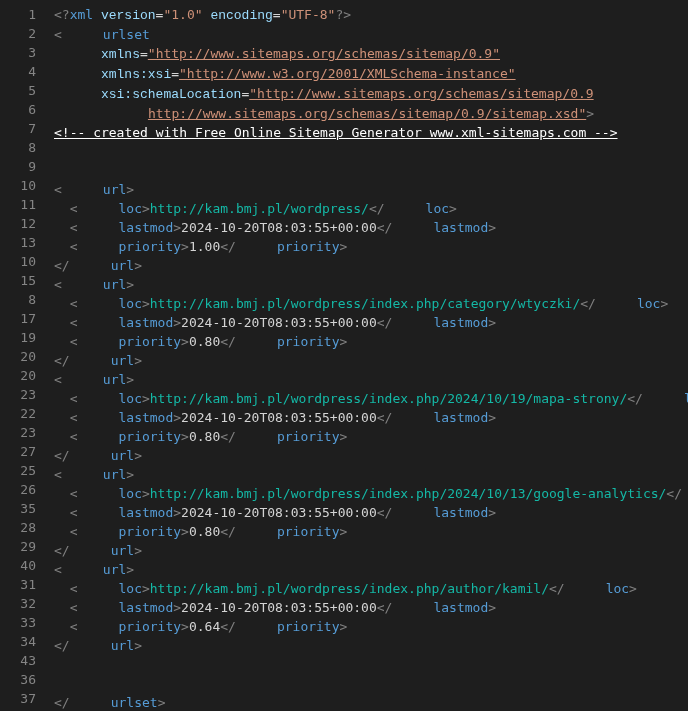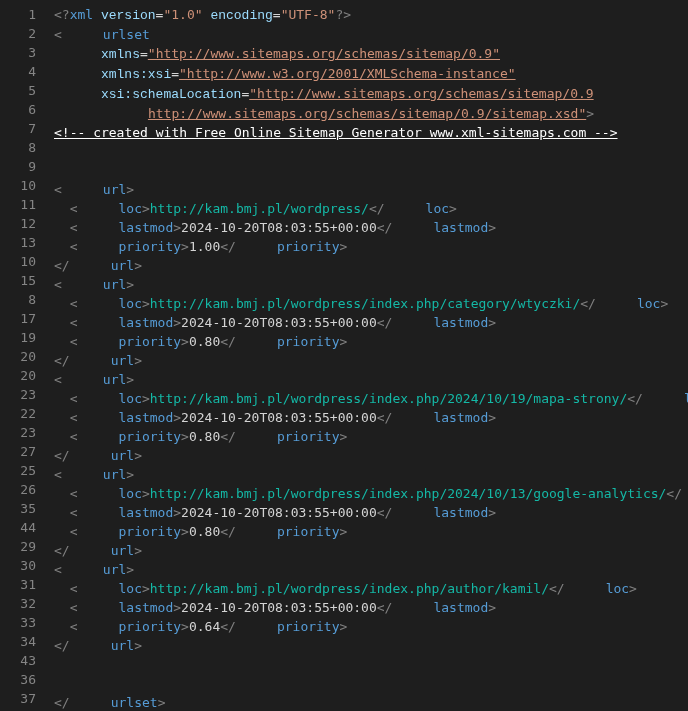--- a/index.html
+++ b/index.html
@@ -72,23 +72,23 @@
       <span class="ln">19</span>
       <span class="ln">20</span>
       <span class="ln">20</span>
       <span class="ln">23</span>
       <span class="ln">22</span>
       <span class="ln">23</span>
       <span class="ln">27</span>
       <span class="ln">25</span>
       <span class="ln">26</span>
       <span class="ln">35</span>
-      <span class="ln">44</span>
+      <span class="ln">28</span>
       <span class="ln">29</span>
-      <span class="ln">30</span>
+      <span class="ln">40</span>
       <span class="ln">31</span>
       <span class="ln">32</span>
       <span class="ln">33</span>
       <span class="ln">34</span>
       <span class="ln">43</span>
       <span class="ln">36</span>
       <span class="ln">37</span>
     </div>
   <div class="code" id="code"><span class="line"><span class="punct">&lt;?</span><span class="pi">xml</span><span class="txt"> </span><span class="attr">version</span><span class="txt">=</span><span class="str">"1.0"</span><span class="txt"> </span><span class="attr">encoding</span><span class="txt">=</span><span class="str">"UTF-8"</span><span class="punct">?&gt;</span></span><span class="line"><span class="punct">&lt;</span><span class="tag">urlset</span></span><span class="line"><span class="txt">      </span><span class="attr">xmlns</span><span class="txt">=</span><span class="url">"http://www.sitemaps.org/schemas/sitemap/0.9"</span></span><span class="line"><span class="txt">      </span><span class="attr">xmlns:xsi</span><span class="txt">=</span><span class="url">"http://www.w3.org/2001/XMLSchema-instance"</span></span><span class="line"><span class="txt">      </span><span class="attr">xsi:schemaLocation</span><span class="txt">=</span><span class="url">"http://www.sitemaps.org/schemas/sitemap/0.9</span></span><span class="line"><span class="txt">            </span><span class="url">http://www.sitemaps.org/schemas/sitemap/0.9/sitemap.xsd"</span><span class="punct">&gt;</span></span><span class="line"><span class="comment">&lt;!-- created with Free Online Sitemap Generator www.xml-sitemaps.com --&gt;</span></span><span class="line"></span><span class="line"></span><span class="line"><span class="punct">&lt;</span><span class="tag">url</span><span class="punct">&gt;</span></span><span class="line"><span class="txt">  </span><span class="punct">&lt;</span><span class="tag">loc</span><span class="punct">&gt;</span><span class="loc-url">http://kam.bmj.pl/wordpress/</span><span class="punct">&lt;/</span><span class="tag">loc</span><span class="punct">&gt;</span></span><span class="line"><span class="txt">  </span><span class="punct">&lt;</span><span class="tag">lastmod</span><span class="punct">&gt;</span><span class="txt">2024-10-20T08:03:55+00:00</span><span class="punct">&lt;/</span><span class="tag">lastmod</span><span class="punct">&gt;</span></span><span class="line"><span class="txt">  </span><span class="punct">&lt;</span><span class="tag">priority</span><span class="punct">&gt;</span><span class="txt">1.00</span><span class="punct">&lt;/</span><span class="tag">priority</span><span class="punct">&gt;</span></span><span class="line"><span class="punct">&lt;/</span><span class="tag">url</span><span class="punct">&gt;</span></span><span class="line"><span class="punct">&lt;</span><span class="tag">url</span><span class="punct">&gt;</span></span><span class="line"><span class="txt">  </span><span class="punct">&lt;</span><span class="tag">loc</span><span class="punct">&gt;</span><span class="loc-url">http://kam.bmj.pl/wordpress/index.php/category/wtyczki/</span><span class="punct">&lt;/</span><span class="tag">loc</span><span class="punct">&gt;</span></span><span class="line"><span class="txt">  </span><span class="punct">&lt;</span><span class="tag">lastmod</span><span class="punct">&gt;</span><span class="txt">2024-10-20T08:03:55+00:00</span><span class="punct">&lt;/</span><span class="tag">lastmod</span><span class="punct">&gt;</span></span><span class="line"><span class="txt">  </span><span class="punct">&lt;</span><span class="tag">priority</span><span class="punct">&gt;</span><span class="txt">0.80</span><span class="punct">&lt;/</span><span class="tag">priority</span><span class="punct">&gt;</span></span><span class="line"><span class="punct">&lt;/</span><span class="tag">url</span><span class="punct">&gt;</span></span><span class="line"><span class="punct">&lt;</span><span class="tag">url</span><span class="punct">&gt;</span></span><span class="line"><span class="txt">  </span><span class="punct">&lt;</span><span class="tag">loc</span><span class="punct">&gt;</span><span class="loc-url">http://kam.bmj.pl/wordpress/index.php/2024/10/19/mapa-strony/</span><span class="punct">&lt;/</span><span class="tag">loc</span><span class="punct">&gt;</span></span><span class="line"><span class="txt">  </span><span class="punct">&lt;</span><span class="tag">lastmod</span><span class="punct">&gt;</span><span class="txt">2024-10-20T08:03:55+00:00</span><span class="punct">&lt;/</span><span class="tag">lastmod</span><span class="punct">&gt;</span></span><span class="line"><span class="txt">  </span><span class="punct">&lt;</span><span class="tag">priority</span><span class="punct">&gt;</span><span class="txt">0.80</span><span class="punct">&lt;/</span><span class="tag">priority</span><span class="punct">&gt;</span></span><span class="line"><span class="punct">&lt;/</span><span class="tag">url</span><span class="punct">&gt;</span></span><span class="line"><span class="punct">&lt;</span><span class="tag">url</span><span class="punct">&gt;</span></span><span class="line"><span class="txt">  </span><span class="punct">&lt;</span><span class="tag">loc</span><span class="punct">&gt;</span><span class="loc-url">http://kam.bmj.pl/wordpress/index.php/2024/10/13/google-analytics/</span><span class="punct">&lt;/</span><span class="tag">loc</span><span class="punct">&gt;</span></span><span class="line"><span class="txt">  </span><span class="punct">&lt;</span><span class="tag">lastmod</span><span class="punct">&gt;</span><span class="txt">2024-10-20T08:03:55+00:00</span><span class="punct">&lt;/</span><span class="tag">lastmod</span><span class="punct">&gt;</span></span><span class="line"><span class="txt">  </span><span class="punct">&lt;</span><span class="tag">priority</span><span class="punct">&gt;</span><span class="txt">0.80</span><span class="punct">&lt;/</span><span class="tag">priority</span><span class="punct">&gt;</span></span><span class="line"><span class="punct">&lt;/</span><span class="tag">url</span><span class="punct">&gt;</span></span><span class="line"><span class="punct">&lt;</span><span class="tag">url</span><span class="punct">&gt;</span></span><span class="line"><span class="txt">  </span><span class="punct">&lt;</span><span class="tag">loc</span><span class="punct">&gt;</span><span class="loc-url">http://kam.bmj.pl/wordpress/index.php/author/kamil/</span><span class="punct">&lt;/</span><span class="tag">loc</span><span class="punct">&gt;</span></span><span class="line"><span class="txt">  </span><span class="punct">&lt;</span><span class="tag">lastmod</span><span class="punct">&gt;</span><span class="txt">2024-10-20T08:03:55+00:00</span><span class="punct">&lt;/</span><span class="tag">lastmod</span><span class="punct">&gt;</span></span><span class="line"><span class="txt">  </span><span class="punct">&lt;</span><span class="tag">priority</span><span class="punct">&gt;</span><span class="txt">0.64</span><span class="punct">&lt;/</span><span class="tag">priority</span><span class="punct">&gt;</span></span><span class="line"><span class="punct">&lt;/</span><span class="tag">url</span><span class="punct">&gt;</span></span><span class="line"></span><span class="line"></span><span class="line"><span class="punct">&lt;/</span><span class="tag">urlset</span><span class="punct">&gt;</span></span></div>
 </div>

